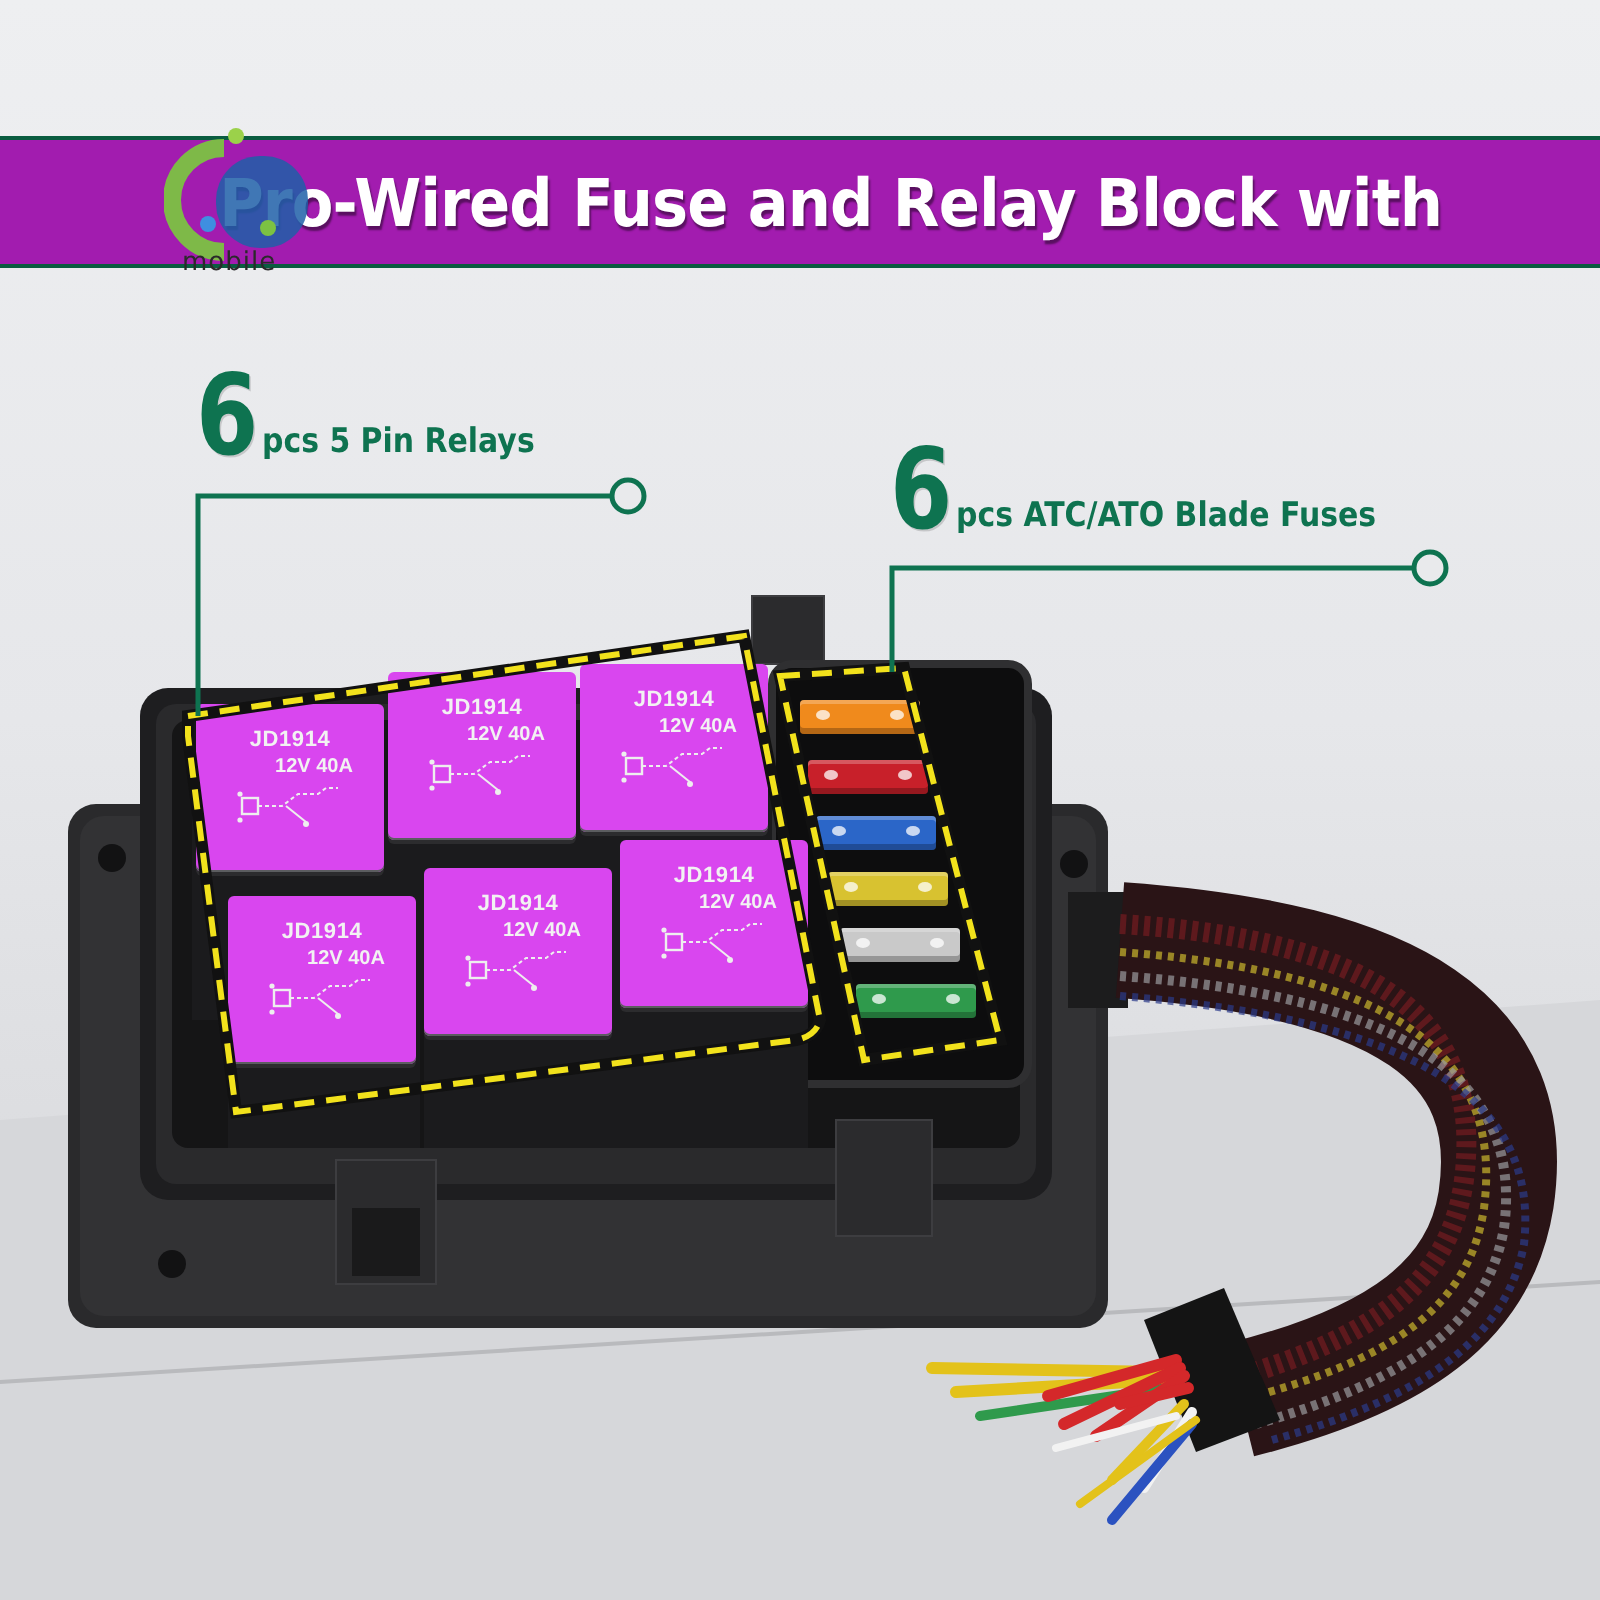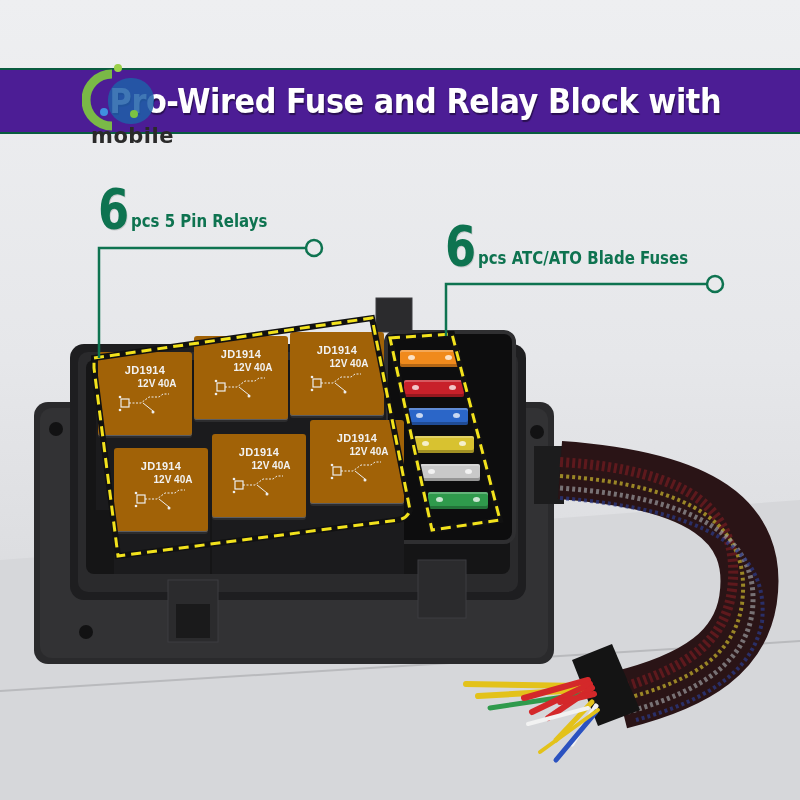--- a/index.html
+++ b/index.html
@@ -3,32 +3,32 @@
 <meta charset="utf-8">
 <style>
   html, body { margin:0; padding:0; }
   body {
     width:800px; height:800px; overflow:hidden; position:relative;
     background: linear-gradient(180deg,#eeeff1 0%,#e6e7ea 45%,#dcdde0 72%,#cfd0d3 100%);
     font-family: "Liberation Sans", sans-serif;
   }
   .banner {
     position:absolute; left:0; top:68px; width:800px; height:62px;
-    background:#4c1d95;
+    background:#a21caf;
     border-top:2px solid #0a5c40; border-bottom:2px solid #0a5c40;
     display:flex; align-items:center; justify-content:center;
   }
   .banner-title {
     color:#fff; font-family:"DejaVu Sans", sans-serif; font-weight:bold;
     font-size:33px; letter-spacing:-0.5px; transform:scaleX(0.92);
     text-shadow:1px 2px 1px rgba(0,0,0,0.45); margin-left:30px;
   }
   .logo { position:absolute; left:82px; top:64px; width:80px; height:80px; }
   .logo-text {
-    position:absolute; left:91px; top:124px; font-size:21px; font-weight:bold;
+    position:absolute; left:91px; top:124px; font-size:13px; font-weight:normal;
     color:#2a2a2a; font-family:"DejaVu Sans", sans-serif; letter-spacing:0.5px;
   }
 
   .callout { position:absolute; display:flex; align-items:flex-end; color:#0e7350; }
   .callout .num {
     font-family:"DejaVu Sans", sans-serif; font-weight:bold; font-size:56px;
     line-height:48px; transform:scaleX(0.8); transform-origin:left bottom;
     text-shadow:1px 1px 0 rgba(0,0,0,0.15);
   }
   .callout .label {
@@ -36,21 +36,21 @@
     margin-left:-6px; margin-bottom:2px; transform:scaleX(0.88); transform-origin:left bottom;
   }
   .callout-relays { left:98px; top:185px; }
   .callout-fuses { left:445px; top:222px; }
 
   .leader { position:absolute; }
 
   .product { position:absolute; left:0; top:0; width:800px; height:800px; }
 
   .relay {
-    position:absolute; width:94px; height:84px; background:#a16207;
+    position:absolute; width:94px; height:84px; background:#d946ef;
     border-radius:3px; box-shadow: 0 2px 0 #2c2c2e, 0 -1px 0 #5c5d60 inset;
     color:#f2f2f2; text-align:center;
   }
   .relay .model { font-size:11px; font-weight:bold; margin-top:12px; letter-spacing:0.3px; }
   .relay .rating { font-size:10px; font-weight:bold; margin-top:2px;padding-left:24px; }
   .relay svg { display:block; margin:4px auto 0; }
   .relay-base { position:absolute; background:#1b1b1d; }
 
   .fuse {
     position:absolute; width:60px; height:17px; border-radius:2px;

